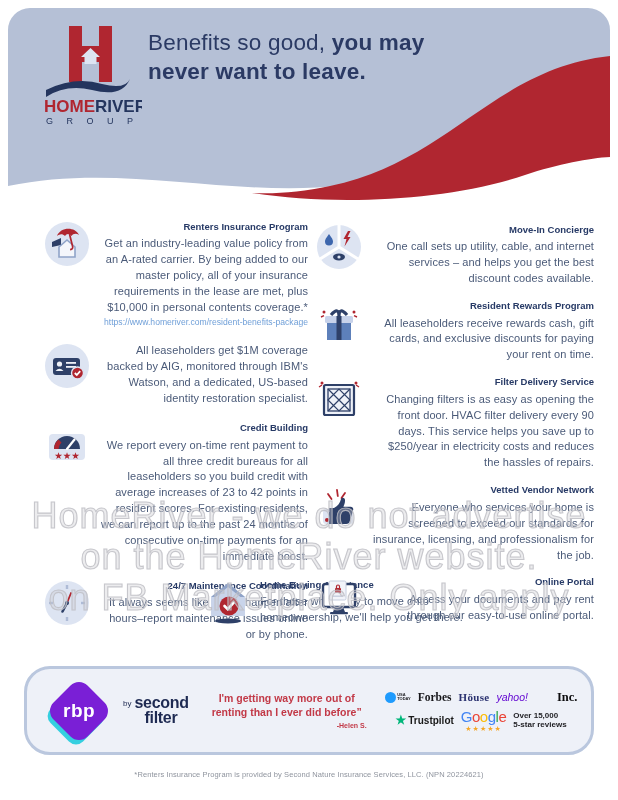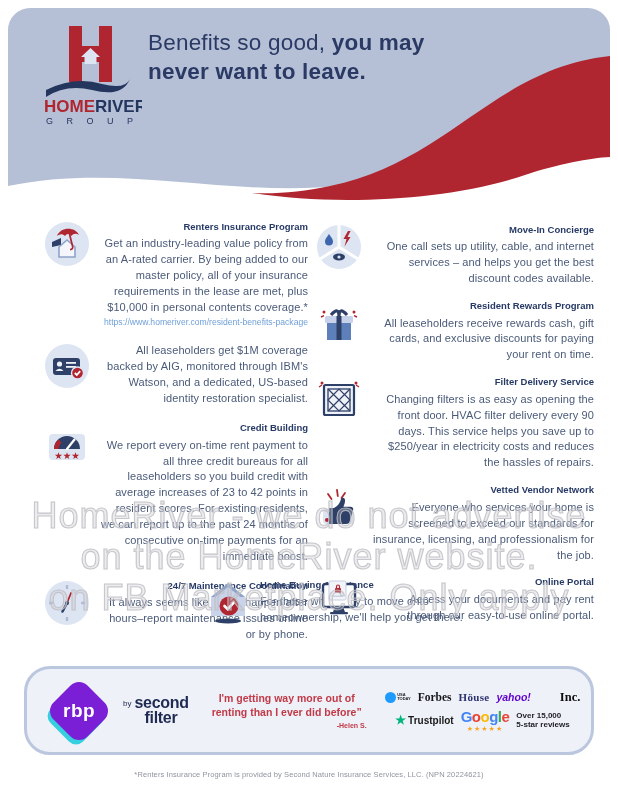--- a/index.html
+++ b/index.html
@@ -47,26 +47,26 @@
   .sn-words div:last-child { padding-left:10px; }
   .quote { width:176px; text-align:center; color:#c23947; font-weight:bold; font-size:10.5px; line-height:1.35; flex:0 0 176px; }
   .quote .attr { font-size:7px; text-align:right; margin-top:2px; padding-right:8px; }
   .press { flex:1; display:flex; flex-direction:column; gap:4px; align-items:center; }
   .press-row { display:flex; align-items:center; gap:7px; }
   .usa { display:flex; align-items:center; gap:1.5px; }
   .usa-dot { width:11px; height:11px; border-radius:50%; background:#1f9bfd; }
   .usa-words { font-size:4px; font-weight:bold; color:#1b1b1f; line-height:1.05; }
   .forbes { font-family:"Liberation Serif", serif; font-weight:bold; font-size:11.5px; color:#17171b; }
   .housebtfl { font-family:"Liberation Serif", serif; font-weight:bold; font-size:11px; color:#2b3270; letter-spacing:.3px; }
-  .yahoo { font-weight:bold; font-style:italic; font-size:10.5px; color:#5f01d1; }
+  .yahoo { font-weight:normal; font-style:italic; font-size:10.5px; color:#5f01d1; }
   .inc { font-family:"Liberation Serif", serif; font-weight:bold; font-size:12.5px; color:#0c0c0e;margin-left:22px; }
   .trustpilot { display:flex; align-items:center; gap:2px; font-size:10px; font-weight:bold; color:#191919; }
   .tp-star { color:#00b67a; font-size:12px; }
   .google { display:flex; flex-direction:column; align-items:center; line-height:1; }
-  .google-word { font-weight:bold; font-size:15px; letter-spacing:-.5px; }
+  .google-word { font-weight:normal; font-size:15px; letter-spacing:-.5px; }
   .g-stars { color:#f5a623; font-size:7px; letter-spacing:1px; margin-top:1px; }
   .reviews { font-size:8px; font-weight:bold; color:#1e1e22; line-height:1.15; }
 
   .footer-note { position:absolute; left:0; right:0; top:770px; text-align:center; font-size:7.5px; color:#8f949e; letter-spacing:.1px; }
 </style>
 </head>
 <body>
 
 <div class="page">
 

